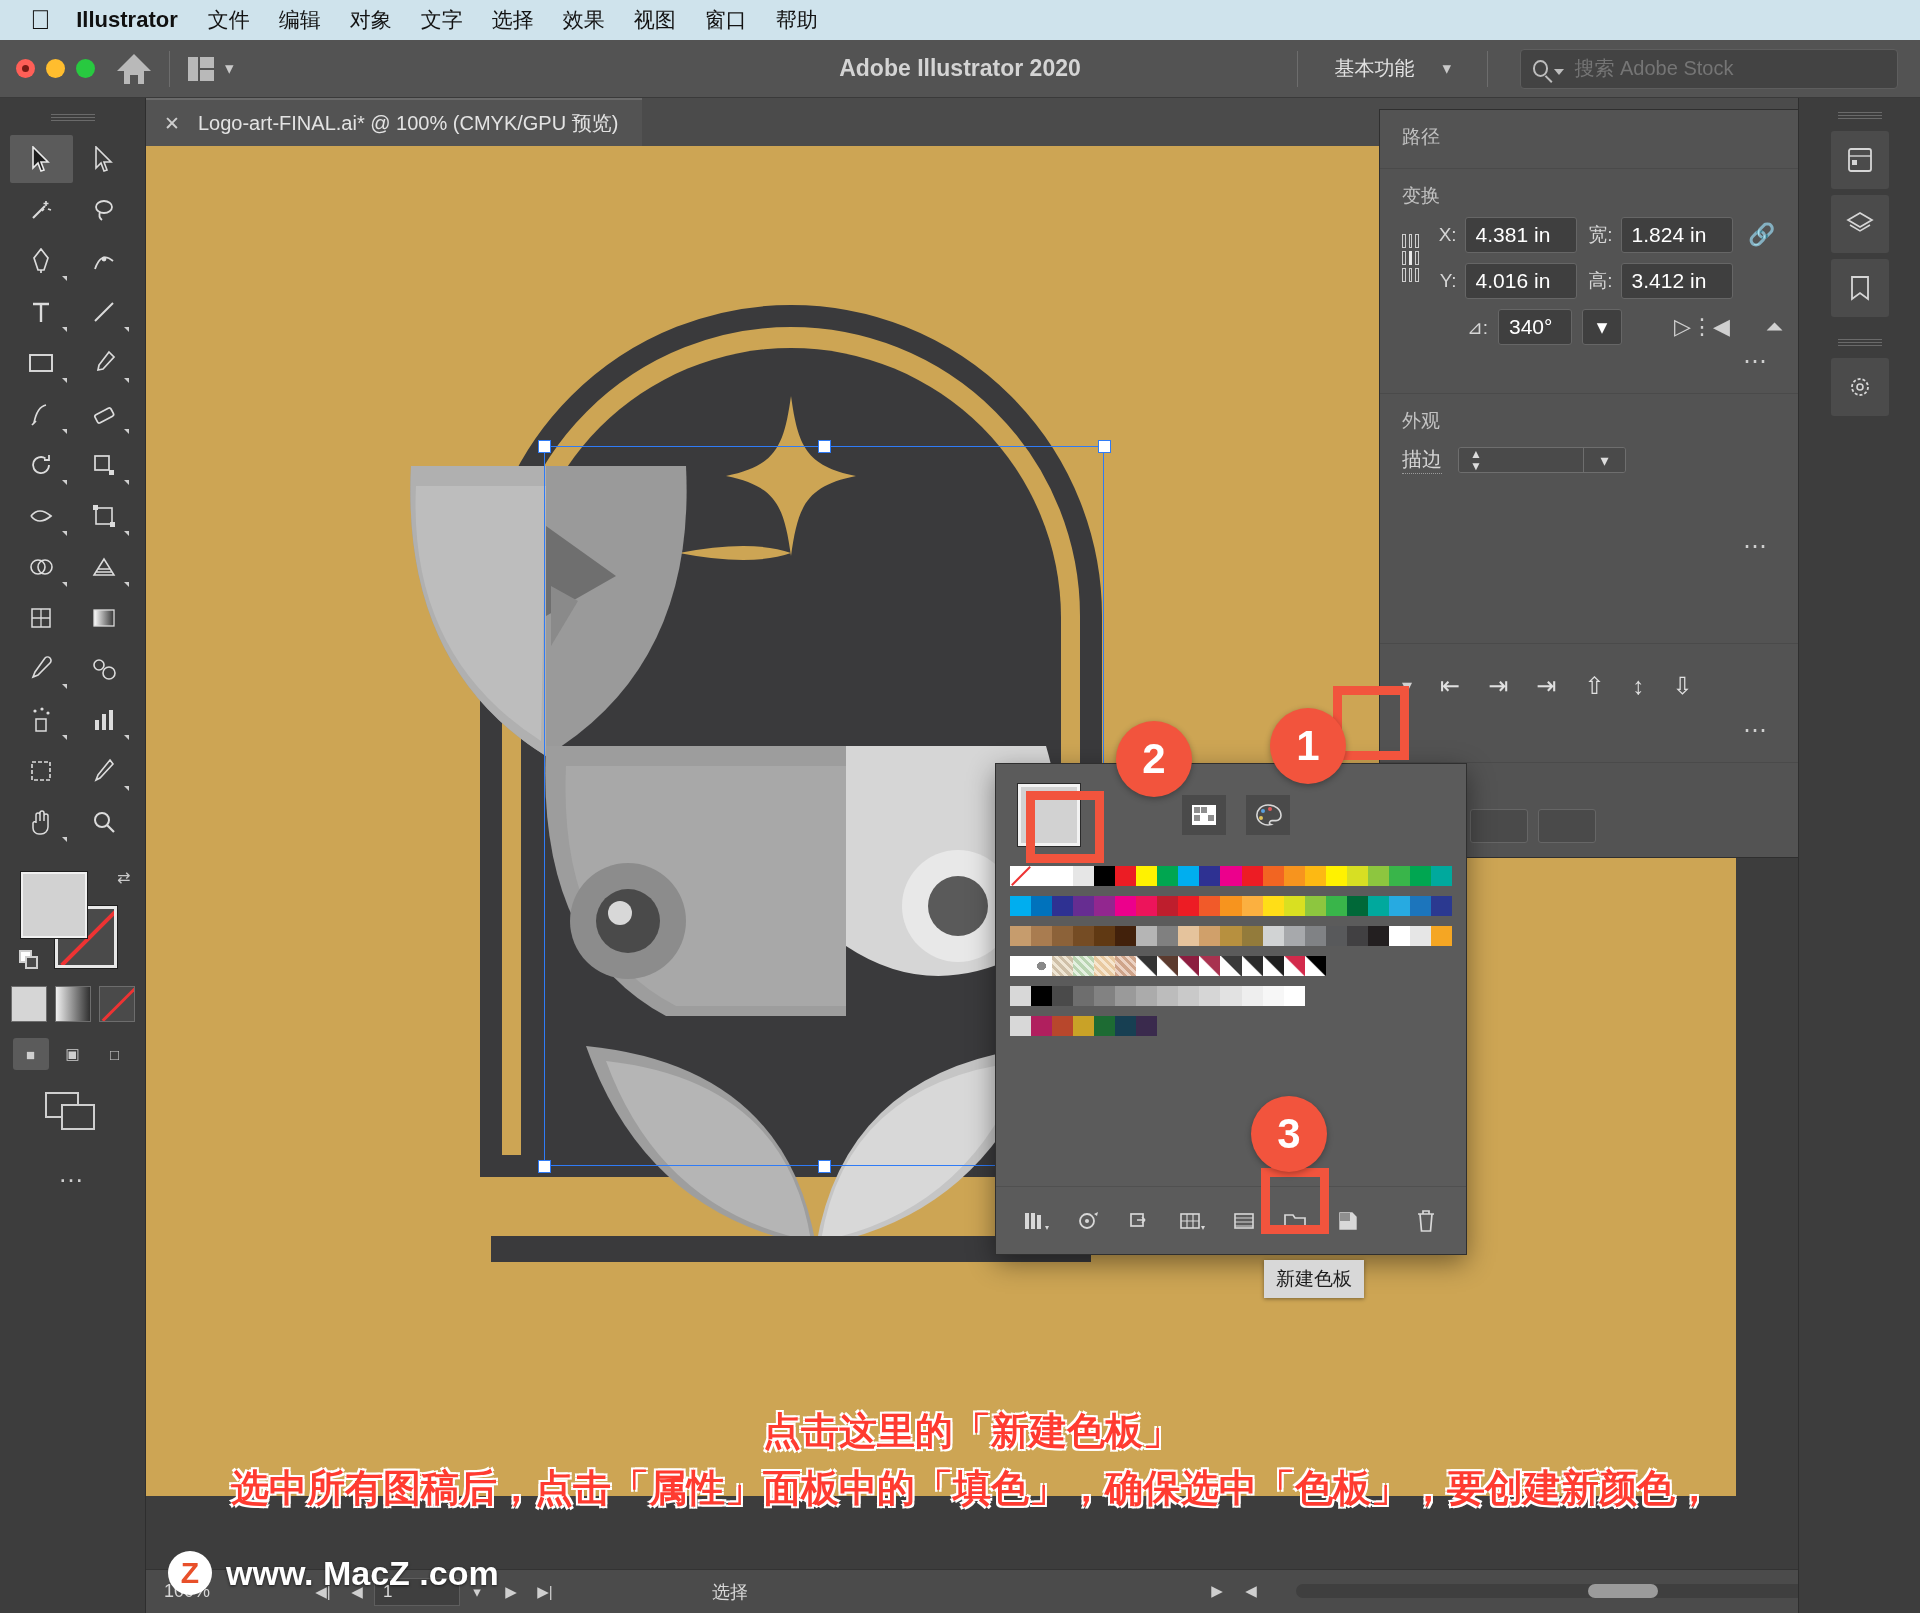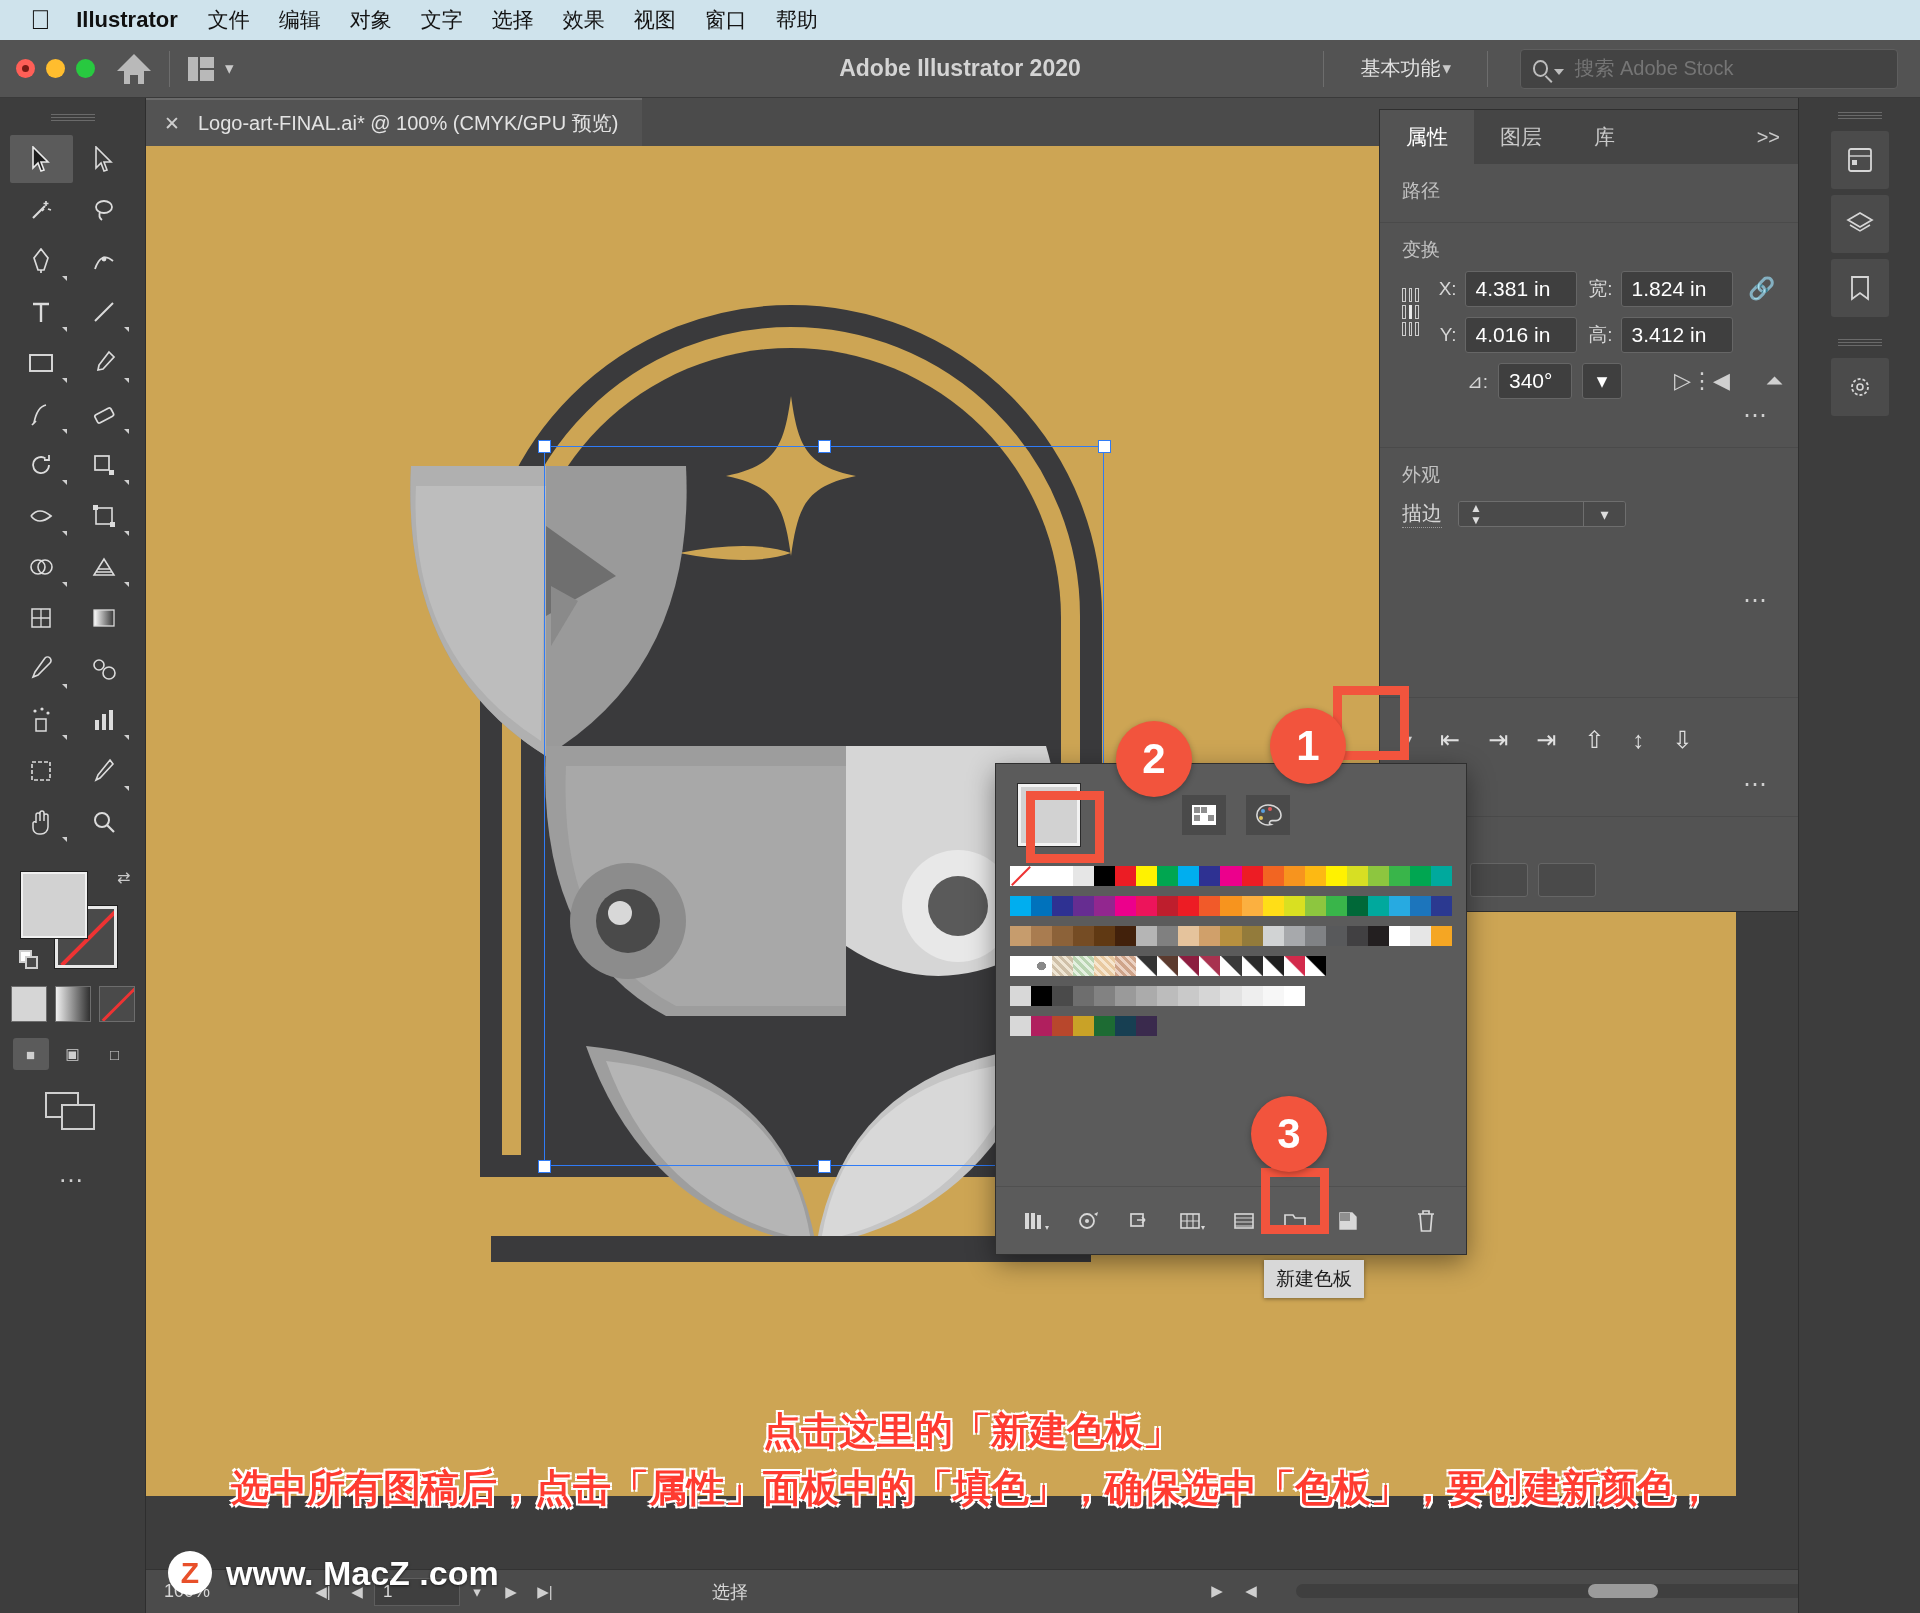--- a/index.html
+++ b/index.html
@@ -29,21 +29,21 @@
   .home-ico .door{position:absolute;left:13px;top:21px;width:8px;height:9px;background:#535353;}
   .vsep { width:1px; height:36px; background:#6d6d6d; margin:0 18px; }
   .arrange { display:flex; align-items:center; gap:11px; }
   .arrange .gl { width:26px; height:24px; background:#b9b9b9; position:relative; }
   .arrange .gl::before{content:"";position:absolute;left:10px;top:0;width:2px;height:24px;background:#535353;}
   .arrange .gl::after{content:"";position:absolute;left:12px;top:11px;width:14px;height:2px;background:#535353;}
   .chev { color:#c9c9c9; font-size:17px; }
   .apptitle { position:absolute; left:0; right:0; text-align:center; color:#d4d4d4;
      font-size:23px; pointer-events:none;font-weight:bold; }
   .tb-right { margin-left:auto; display:flex; align-items:center; padding-right:22px; gap:0; }
-  .wsbtn { display:flex; align-items:center; gap:2px; color:#e2e2e2; font-size:20px; padding:0 18px;justify-content:center; }
+  .wsbtn { display:flex; align-items:center; gap:28px; color:#e2e2e2; font-size:20px; padding:0 18px;justify-content:center; }
   .search { width:378px; height:40px; background:#434343; border:1px solid #5e5e5e;
      border-radius:4px; display:flex; align-items:center; gap:10px; padding:0 12px; margin-left:14px; }
   .search .mag { width:17px; height:17px; border:2.4px solid #bdbdbd; border-radius:50%; position:relative; }
   .search .mag::after{content:"";position:absolute;right:-7px;bottom:-5px;width:9px;height:2.4px;
      background:#bdbdbd;transform:rotate(45deg);}
   .search .caret { width:0;height:0;border-left:5px solid transparent;border-right:5px solid transparent;
      border-top:6px solid #bdbdbd; margin-left:-4px; align-self:flex-end; margin-bottom:13px;}
   .search input { background:transparent; border:0; outline:none; color:#9d9d9d; font-size:20px;
      font-family:inherit; width:100%; }
 
@@ -779,32 +779,20 @@
         <span class="sb-ico">◀</span>
         <div class="track">
           <div class="thumb"></div>
         </div>
         <span class="sb-ico">▶</span>
       </div>
     </div>
   </div>
 
   <div class="proppanel">
-    <div class="pp-tabs">
-      <div class="pp-tab active">
-        <span>属性</span>
-        </div>
-      <div class="pp-tab">
-        <span>图层</span>
-        </div>
-      <div class="pp-tab">
-        <span>库</span>
-        </div>
-      <div class="pp-more">&gt;&gt;</div>
-    </div>
 
     <div class="pp-sect">
       <div class="pp-h">路径</div>
     </div>
 
     <div class="pp-sect">
       <div class="pp-h">变换</div>
       <div class="xf-row">
         <div class="anchorgrid">
           <i></i>

